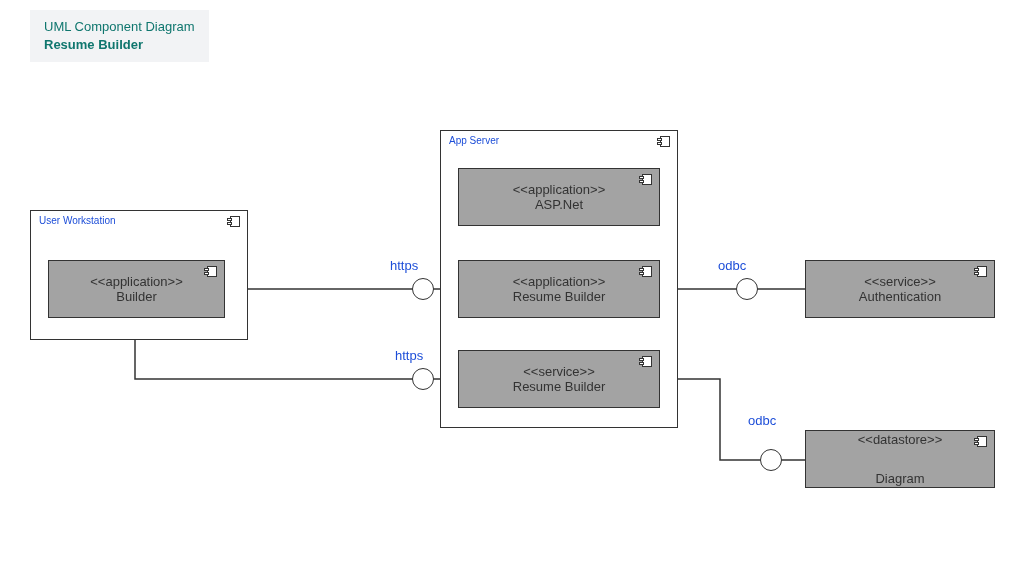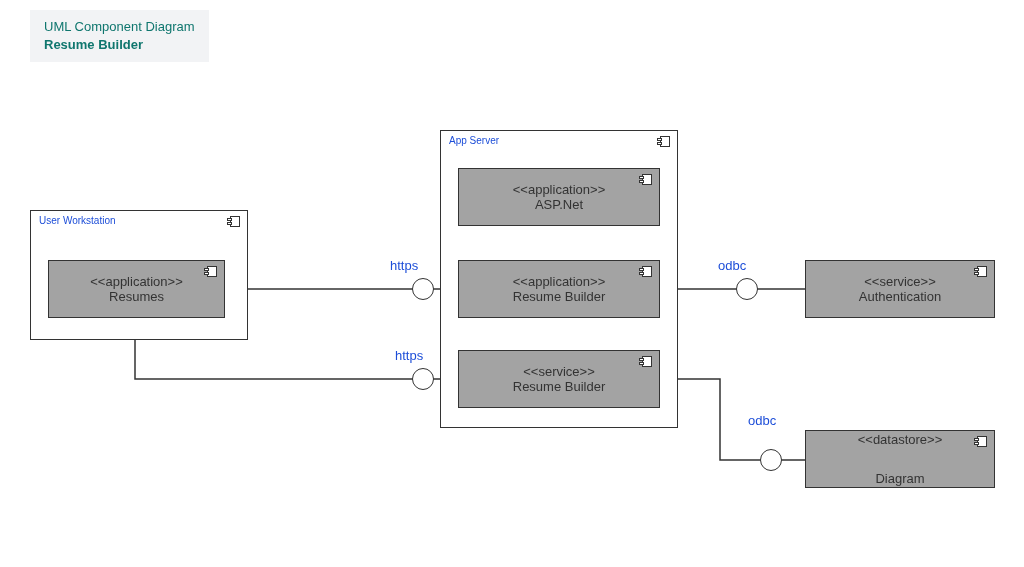--- a/index.html
+++ b/index.html
@@ -126,21 +126,21 @@
   </div>
 </div>
 
 <div class="component" style="left:48px; top:260px; width:177px; height:58px;">
   <div class="comp-icon">
     <div class="box main"></div>
       <div class="box tab1"></div>
       <div class="box tab2"></div>
   </div>
   <div class="stereo">&lt;&lt;application&gt;&gt;</div>
-  <div class="cname">Resumes</div>
+  <div class="cname">Builder</div>
 </div>
 
 <div class="container" style="left:440px; top:130px; width:238px; height:298px;">
   <div class="container-label">App Server</div>
   <div class="comp-icon">
     <div class="box main"></div>
       <div class="box tab1"></div>
       <div class="box tab2"></div>
   </div>
 </div>

